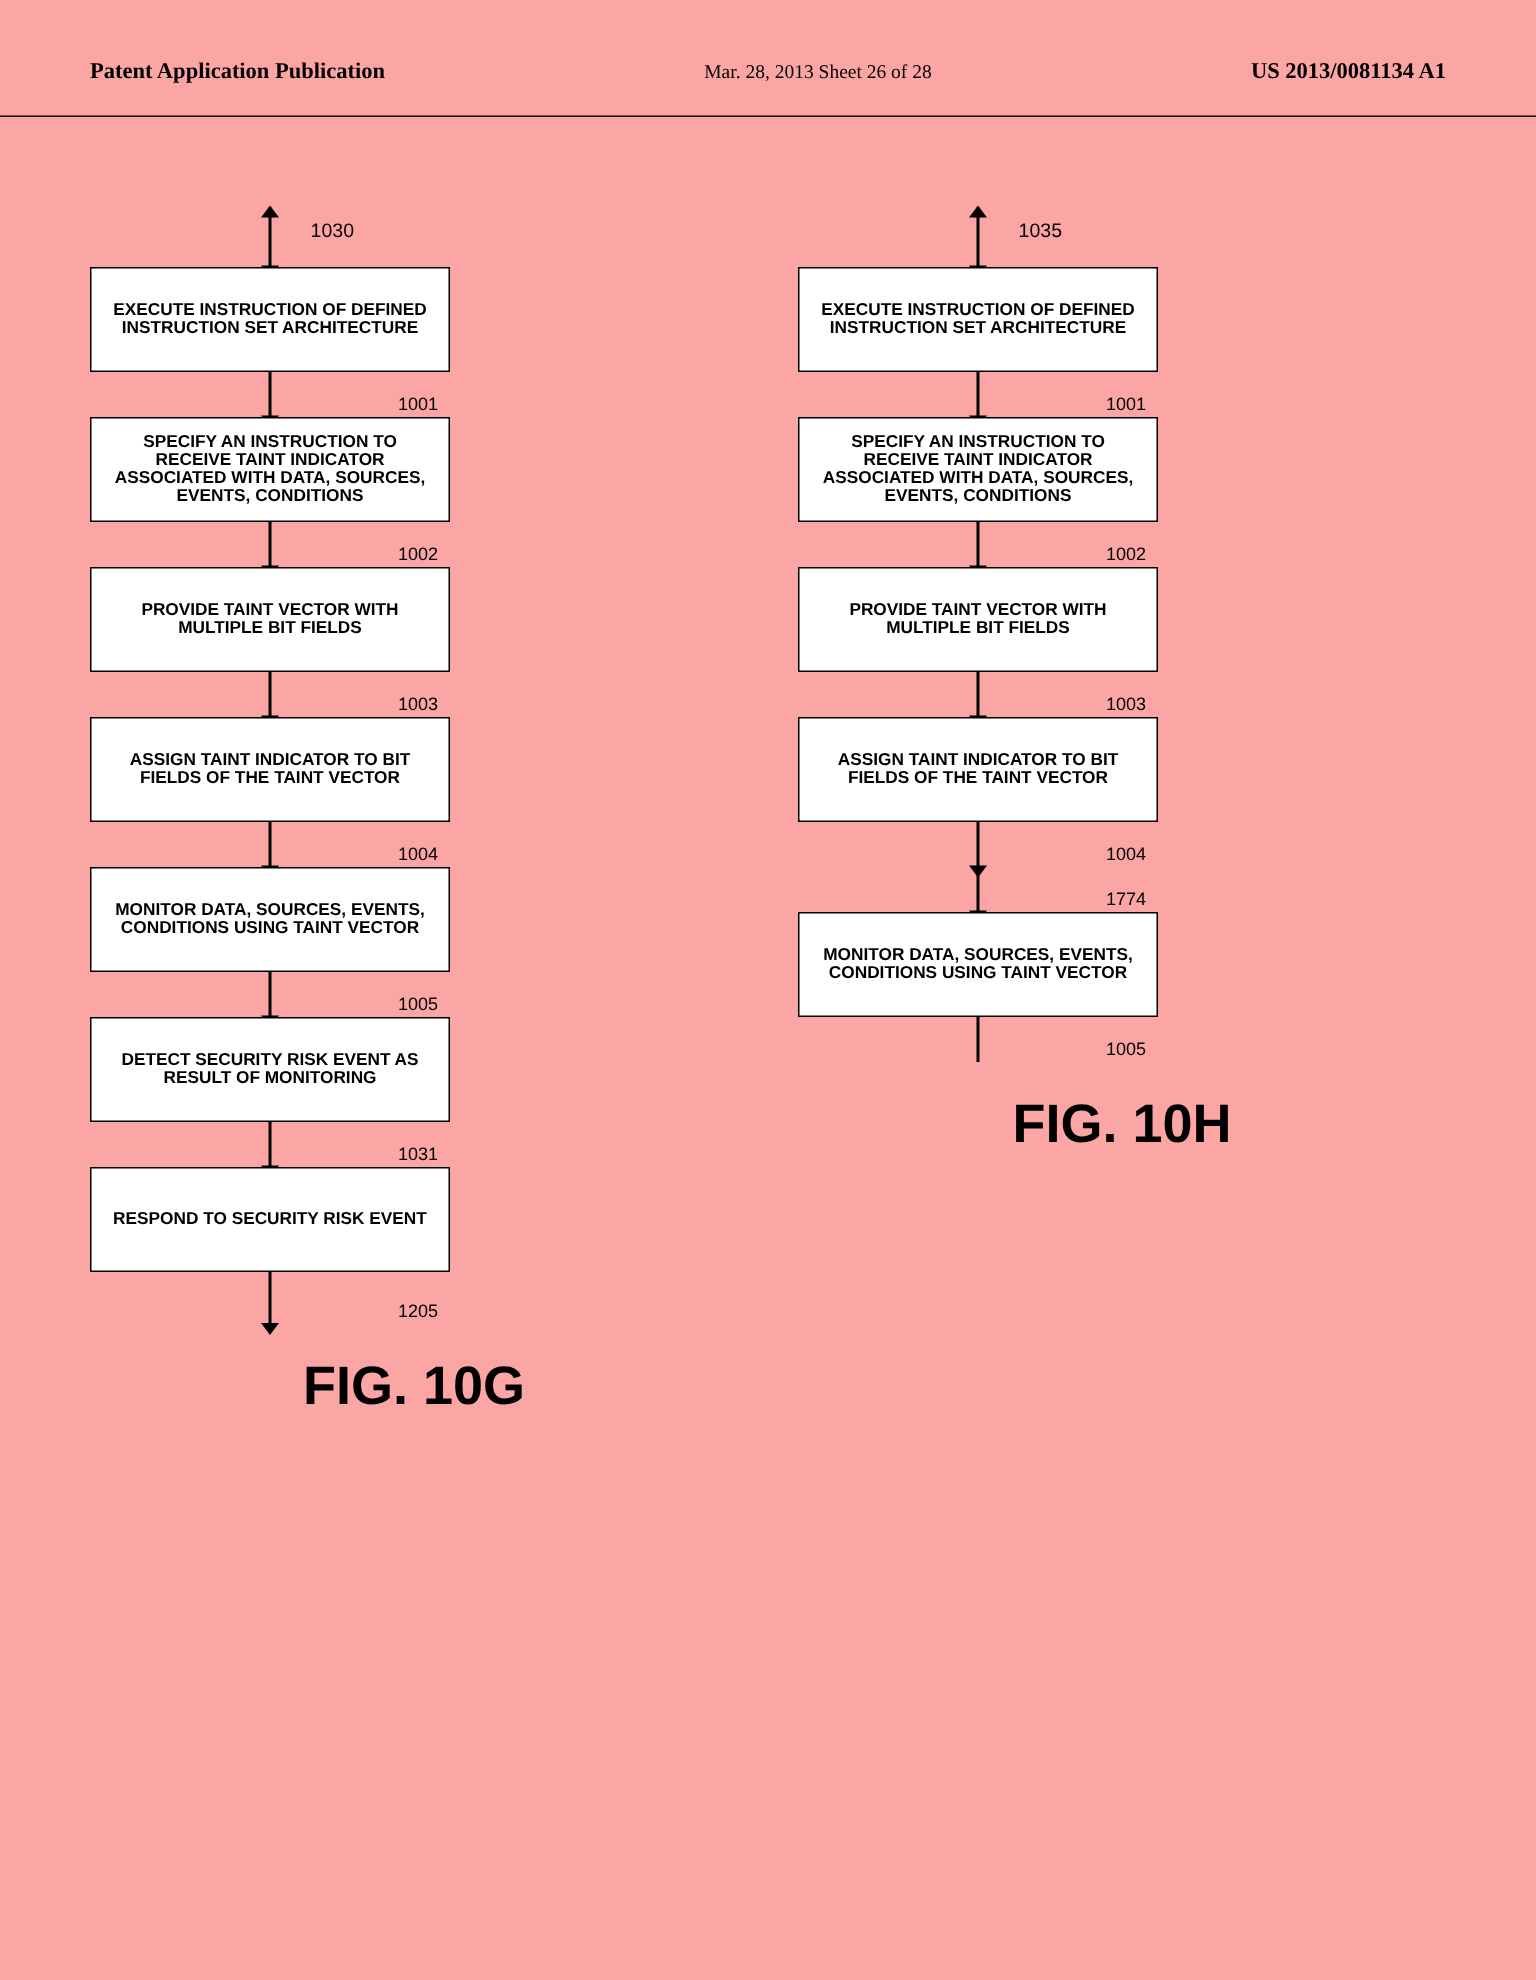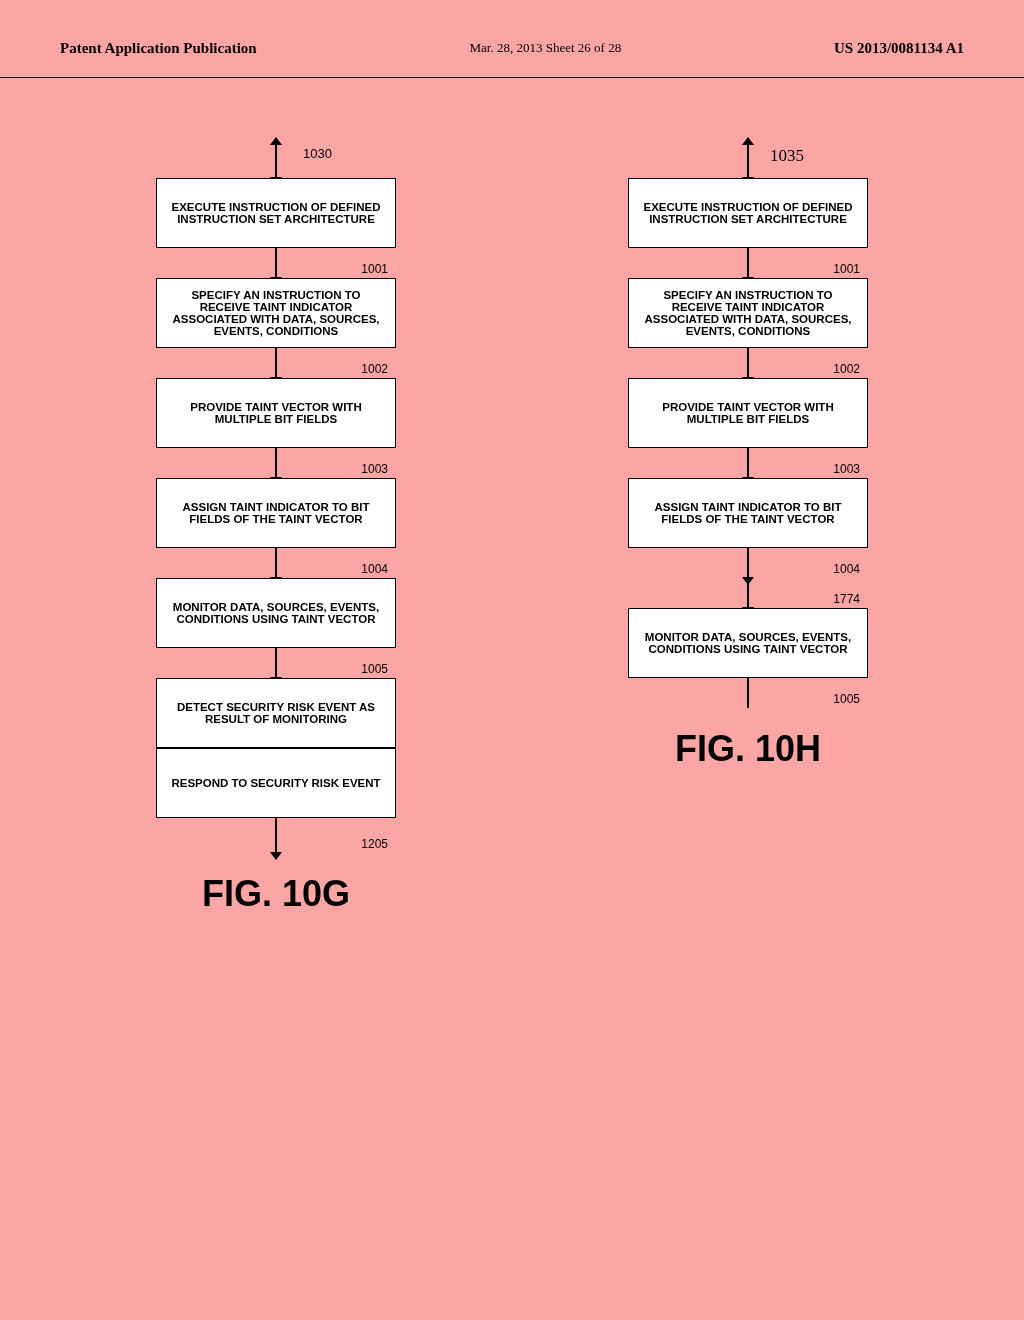--- a/index.html
+++ b/index.html
@@ -47,21 +47,20 @@
       flex-direction: row;
       padding: 60px 60px 40px 60px;
       gap: 40px;
     }
 
     
     .flow-col {
       flex: 1;
       display: flex;
       flex-direction: column;
-      align-items: center;
       position: relative;
     }
 
     
     .flow-box {
       border: 1.5px solid #000;
       width: 240px;
       min-height: 70px;
       display: flex;
       align-items: center;
@@ -169,20 +168,26 @@
         <div style="width:2px; height:30px; background:#000; position:relative;">
           <div style="position:absolute; bottom:-7px; left:-5px; width:0; height:0; border-left:6px solid transparent; border-right:6px solid transparent; border-top:8px solid #000;"></div>
         </div>
         <span style="position:absolute; right:8px; bottom:2px; font-size:12px; font-family:Arial,sans-serif;">1005</span>
       </div>
 
       <div class="flow-box">
         <span>DETECT SECURITY RISK EVENT AS RESULT OF MONITORING</span>
       </div>
 
+      <div style="position:relative; width:240px; display:flex; flex-direction:column; align-items:center;">
+        <div style="width:2px; height:30px; background:#000; position:relative;">
+          <div style="position:absolute; bottom:-7px; left:-5px; width:0; height:0; border-left:6px solid transparent; border-right:6px solid transparent; border-top:8px solid #000;"></div>
+        </div>
+        <span style="position:absolute; right:8px; bottom:2px; font-size:12px; font-family:Arial,sans-serif;">1031</span>
+      </div>
 
       <div class="flow-box">
         <span>RESPOND TO SECURITY RISK EVENT</span>
       </div>
 
       <div style="position:relative; width:240px; display:flex; flex-direction:column; align-items:center;">
         <div style="width:2px; height:35px; background:#000; position:relative;">
           <div style="position:absolute; bottom:-7px; left:-5px; width:0; height:0; border-left:6px solid transparent; border-right:6px solid transparent; border-top:8px solid #000;"></div>
         </div>
         <span style="position:absolute; right:8px; bottom:2px; font-size:12px; font-family:Arial,sans-serif;">1205</span>
@@ -191,21 +196,21 @@
       <div class="fig-label">FIG. 10G</div>
 
     </div>
 
     <div class="flow-col">
 
       <div class="entry-arrow">
         <div style="position:relative; width:2px; height:40px; background:#000;">
           <div style="position:absolute; top:-1px; left:-5px; width:0; height:0; border-left:6px solid transparent; border-right:6px solid transparent; border-bottom:8px solid #000;"></div>
           <div style="position:absolute; bottom:-7px; left:-5px; width:0; height:0; border-left:6px solid transparent; border-right:6px solid transparent; border-top:8px solid #000;"></div>
-          <span style="position:absolute; right:-55px; top:8px; font-size:17px; font-family:Liberation Serif, serif;">1035</span>
+          <span style="position:absolute; right:-55px; top:8px; font-size:13px; font-family:Liberation Sans, sans-serif;">1035</span>
         </div>
       </div>
 
       <div class="flow-box">
         <span>EXECUTE INSTRUCTION OF DEFINED INSTRUCTION SET ARCHITECTURE</span>
       </div>
 
       <div style="position:relative; width:240px; display:flex; flex-direction:column; align-items:center;">
         <div style="width:2px; height:30px; background:#000; position:relative;">
           <div style="position:absolute; bottom:-7px; left:-5px; width:0; height:0; border-left:6px solid transparent; border-right:6px solid transparent; border-top:8px solid #000;"></div>

